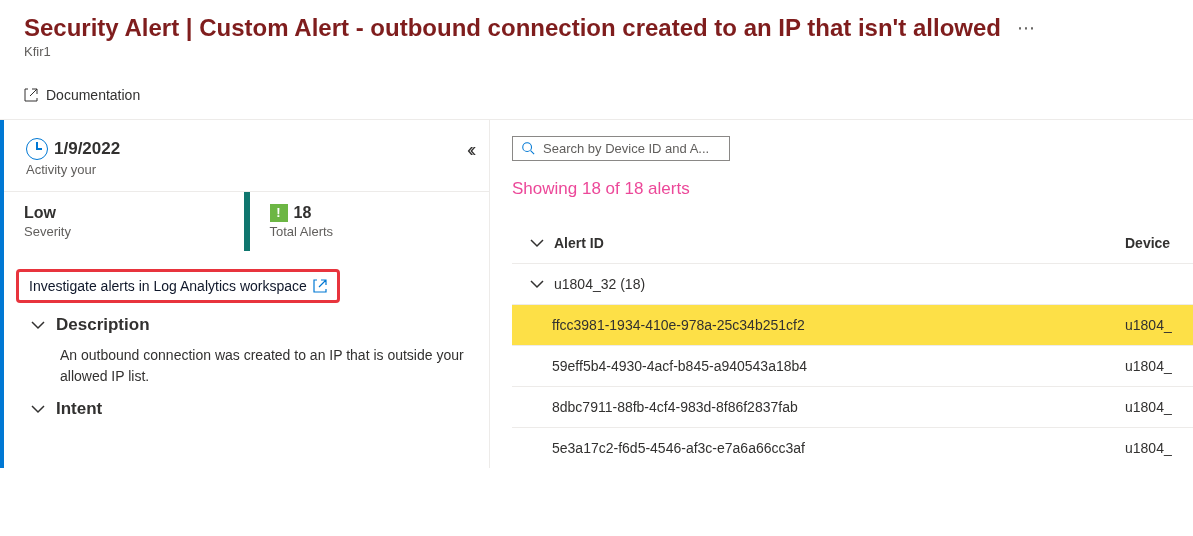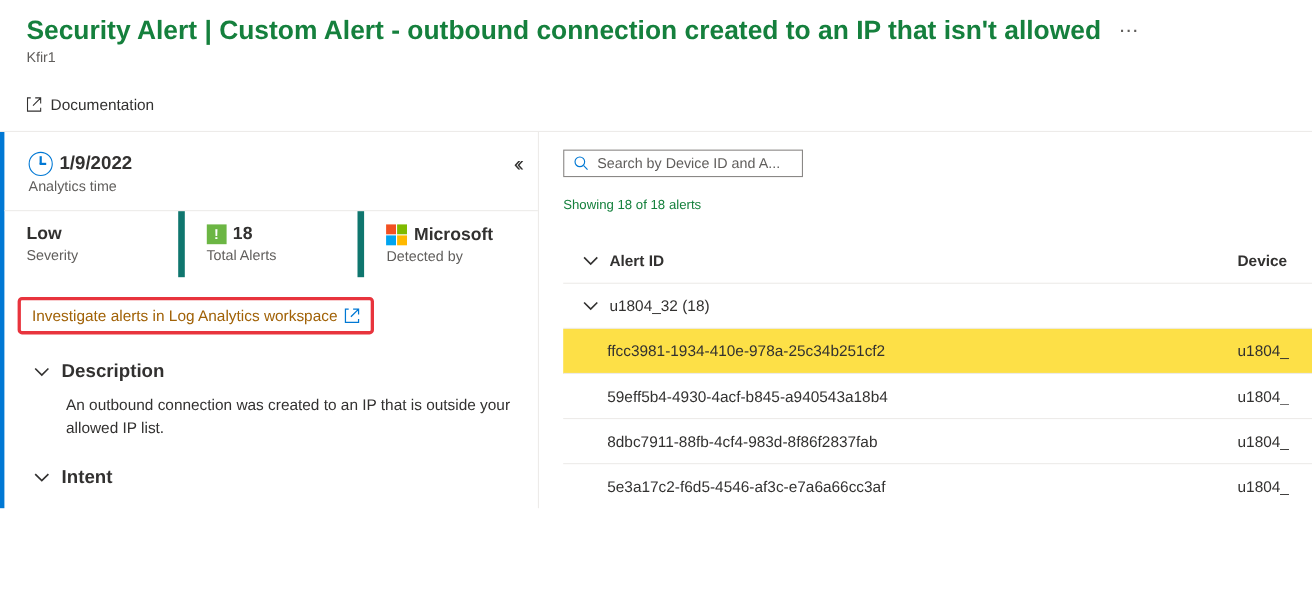--- a/index.html
+++ b/index.html
@@ -1,19 +1,19 @@
 <!DOCTYPE html>
 <html><head>
 <meta charset="utf-8">
 <style>
   html,body{margin:0;padding:0;font-family:"Segoe UI",Arial,sans-serif;background:#fff;color:#323130;font-size:14px}
   .page{width:1193px;height:536px;overflow:hidden;position:relative}
   .header{padding:14px 24px 8px 24px}
   .title-row{display:flex;align-items:center;gap:16px}
-  .title{font-size:24px;font-weight:600;color:#15803d}
+  .title{font-size:24px;font-weight:600;color:#7f1d1d}
   .dots{font-size:18px;color:#605e5c}
   .subtitle{font-size:13px;color:#605e5c;margin-top:2px}
   .doclink{display:flex;align-items:center;gap:8px;margin:20px 16px 16px 24px;color:#323130;font-size:14px}
   .doclink svg{stroke:currentColor}
   .divider{border-top:1px solid #edebe9}
   .columns{display:flex}
   .left{width:485px;border-right:1px solid #edebe9;position:relative;border-left:4px solid #0078d4}
   .right{flex:1;padding:0 0 0 22px}
   .collapse{position:absolute;left:467px;top:138px;font-size:20px;font-weight:300;letter-spacing:-4px;color:#323130}
   .timecard{padding:18px 22px 14px 22px}
@@ -28,29 +28,29 @@
   .metric:last-child{border-right:none}
   .mval{font-size:16px;font-weight:600;display:flex;align-items:center;gap:6px}
   .mlabel{font-size:13px;color:#605e5c;margin-top:2px}
   .alerticon{width:18px;height:18px;background:#6cb644;position:relative;display:inline-block}
   .alerticon:before{content:"!";position:absolute;left:0;right:0;text-align:center;top:0;color:#fff;font-weight:700;font-size:13px;line-height:18px}
   .mslogo{display:inline-grid;grid-template-columns:9px 9px;grid-template-rows:9px 9px;gap:1px;vertical-align:middle}
   .mslogo span:nth-child(1){background:#f25022}
   .mslogo span:nth-child(2){background:#7fba00}
   .mslogo span:nth-child(3){background:#00a4ef}
   .mslogo span:nth-child(4){background:#ffb900}
-  .investigate{margin:18px 12px 0 12px;padding:6px 10px;border:3px solid #e8343d;border-radius:4px;color:#a16207;font-size:14px;display:flex;align-items:center;gap:6px;width:fit-content}
+  .investigate{margin:18px 12px 0 12px;padding:6px 10px;border:3px solid #e8343d;border-radius:4px;color:#0f172a;font-size:14px;display:flex;align-items:center;gap:6px;width:fit-content}
   .ext{width:14px;height:14px}
-  .section{margin:24px 22px 0 26px}
+  .section{margin:12px 22px 0 26px}
   .sechead{display:flex;align-items:center;gap:10px}
   .chev{width:16px;height:16px}
   .sectitle{font-size:17px;font-weight:600}
   .secbody{margin:10px 0 0 30px;font-size:14px;color:#323130;line-height:1.5}
   .searchbox{margin-top:16px;display:flex;align-items:flex-start;gap:8px;border:1px solid #8a8886;padding:4px 8px;width:200px;color:#605e5c;font-size:13px}
-  .showing{margin:18px 0 24px 0;font-size:12px;color:#15803d}
+  .showing{margin:18px 0 24px 0;font-size:17px;color:#ec4899}
   .theadrow,.trow,.grouprow{display:flex;align-items:center;padding:12px 8px;border-bottom:1px solid #edebe9}
   .theadrow{font-weight:600;border-bottom:1px solid #edebe9}
   .colchev{width:34px;flex-shrink:0;display:flex;justify-content:center}
   .colid{flex:1;white-space:nowrap;overflow:hidden;text-overflow:ellipsis}
   .coldev{width:60px;text-align:left;white-space:nowrap;overflow:hidden}
   .grouprow .colid{font-weight:400}
   .trow{padding-left:34px}
   .trow .colid{padding-left:6px}
   .sel{background:#fde047}
 </style>
@@ -75,46 +75,34 @@
 
 <div class="divider"></div>
 
 <div class="columns">
   <div class="left">
     <div class="timecard">
       <div class="timehead">
         <span class="clock"></span>
         <span class="timeval">1/9/2022</span>
       </div>
-      <div class="timelabel">Analytics time</div>
+      <div class="timelabel">Activity your</div>
     </div>
 
     <div class="metrics">
       <div class="metric">
         <div class="mval">Low</div>
         <div class="mlabel">Severity</div>
       </div>
       <div class="metric">
         <div class="mval">
           <span class="alerticon"></span>
           <span>18</span>
         </div>
         <div class="mlabel">Total Alerts</div>
-      </div>
-      <div class="metric">
-        <div class="mval">
-          <span class="mslogo">
-                <span></span>
-                <span></span>
-                <span></span>
-                <span></span>
-              </span>
-          <span>Microsoft</span>
-        </div>
-        <div class="mlabel">Detected by</div>
       </div>
     </div>
 
     <div class="investigate">
       <span>Investigate alerts in Log Analytics workspace</span>
       <svg class="ext" viewBox="0 0 14 14" fill="none" stroke="#0078d4" stroke-width="1.2">
             <path d="M4 1H1v12h12V10M6 8l7-7M8 1h5v5"></path>
           </svg>
     </div>
 

